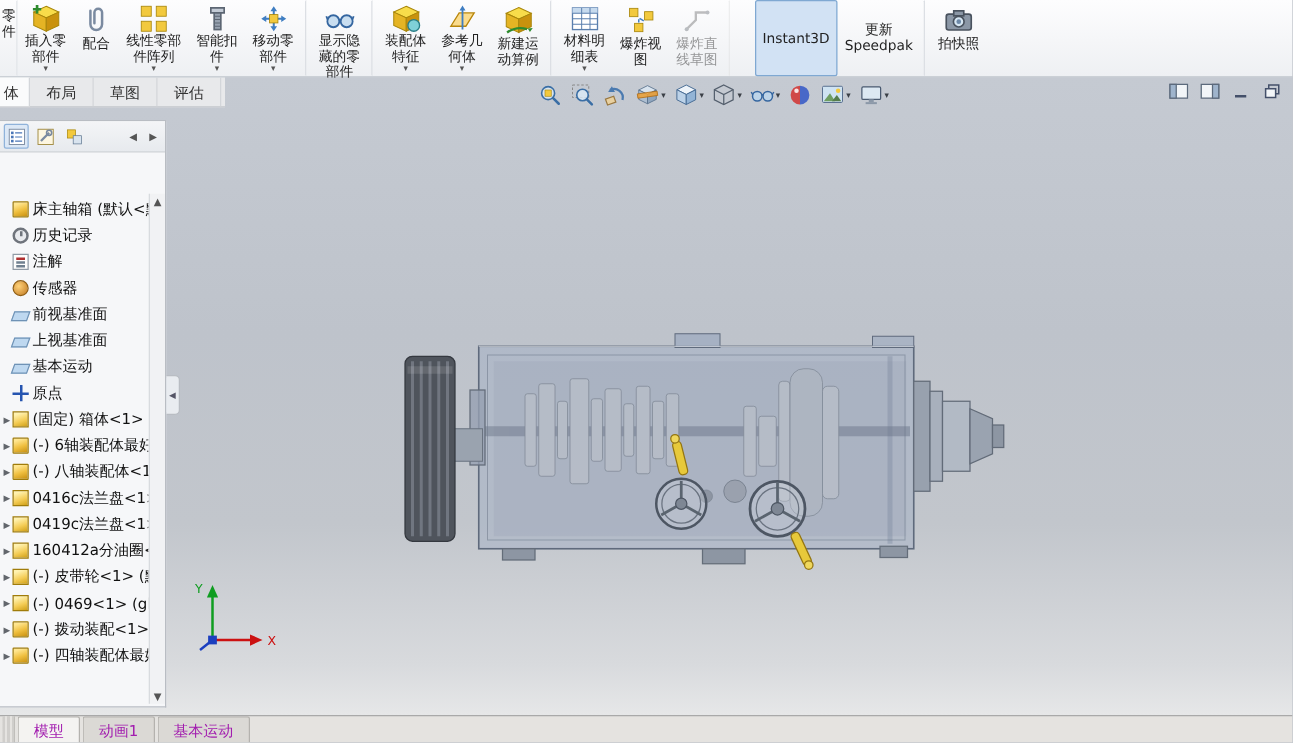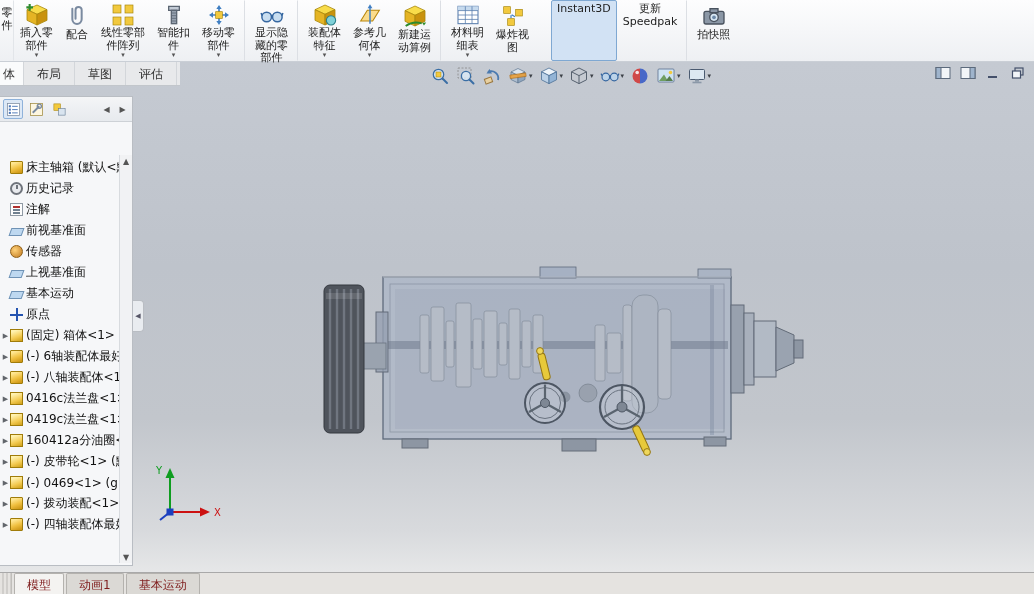--- a/index.html
+++ b/index.html
@@ -17,21 +17,21 @@
   .rbtn{display:flex;flex-direction:column;align-items:center;justify-content:flex-start;
     padding:2px 5px 1px;min-width:36px;font-size:11px;line-height:1.15;color:#222;
     border:1px solid transparent;border-radius:2px;cursor:default}
   .rbtn .ricon{height:26px;display:flex;align-items:center}
   .rbtn .ricon svg{width:24px;height:24px}
   .rlabel{white-space:pre-line;text-align:center}
   .rdd{display:none;font-size:7px;color:#555;line-height:1}
   .rbtn.has-dd .rdd{display:block}
   .rbtn.disabled{opacity:.45;filter:grayscale(.9)}
   .rbtn.active{background:#d2e2f4;border-color:#7fa8d2}
-  .rbtn.no-icon{justify-content:flex-start}
+  .rbtn.no-icon{justify-content:center}
   .rbtn.group-end{border-right:1px solid #dcdfe4;border-radius:0;padding-right:9px;margin-right:4px}
   .rbtn.gap{margin-left:16px}
   .rbtn.clipped{width:14px;min-width:0;overflow:hidden;padding:6px 1px 1px;border-right:1px solid #e2e5e9;border-radius:0}
 
   
   #cmdtabs{position:absolute;top:62px;left:0;height:24px;display:flex;align-items:stretch;
     background:#e8e9eb;border-bottom:1px solid #c2c6cb;padding-right:3px}
   .ctab{padding:4px 13px 16px;font-size:12px;color:#333;border-right:1px solid #d3d6da;white-space:nowrap}
   .ctab.active{background:#fafbfc}
   .ctab.clipped{width:24px;padding:4px 3px 0;overflow:hidden}
@@ -84,21 +84,21 @@
   #panel-collapse{position:absolute;left:133px;top:300px;width:11px;height:32px;background:#e9ecf0;
     border:1px solid #b9bdc3;border-left:none;border-radius:0 4px 4px 0;display:flex;align-items:center;justify-content:center;
     font-size:7px;color:#556}
 
   
   #motionbar{position:absolute;left:0;bottom:0;right:0;height:22px;background:#e5e3e0;border-top:1px solid #a9a9a9;
     display:flex;align-items:flex-end;padding-left:2px}
   .mgrip{width:10px;height:100%;border-right:1px solid #c0beba;
     background:repeating-linear-gradient(90deg,#d0cecb 0 2px,#e5e3e0 2px 4px)}
   #motion-tabs{display:flex;align-items:flex-end;height:100%}
-  .mtab{padding:3px 12px 2px;font-size:12px;color:#7f1d1d;border:1px solid #b4b2ae;border-bottom:none;
+  .mtab{padding:3px 12px 2px;font-size:12px;color:#a21caf;border:1px solid #b4b2ae;border-bottom:none;
     background:#dbd9d5;margin-left:2px;height:21px;border-radius:2px 2px 0 0;white-space:nowrap}
   .mtab.active{background:#f4f3f1}
 
   #model-svg{position:absolute;left:300px;top:245px}
   #triad-svg{position:absolute;left:148px;top:462px}
 </style>
 </head>
 <body>
 
 <svg width="0" height="0" style="position:absolute" aria-hidden="true">
@@ -459,20 +459,30 @@
       <div class="rbtn">
         <span class="ricon">
           <svg viewBox="0 0 18 18">
             <use href="#i-explode"></use>
           </svg>
         </span>
         <span class="rlabel">爆炸视
 图</span>
 
       </div>
+      <div class="rbtn disabled group-end">
+        <span class="ricon">
+          <svg viewBox="0 0 18 18">
+            <use href="#i-sketchline"></use>
+          </svg>
+        </span>
+        <span class="rlabel">爆炸直
+线草图</span>
+
+      </div>
       <div class="rbtn active gap no-icon">
 
         <span class="rlabel">Instant3D</span>
 
       </div>
       <div class="rbtn group-end no-icon">
 
         <span class="rlabel">更新
 Speedpak</span>
 
@@ -618,27 +628,27 @@
         <span class="ti history"></span>
         <span class="tlabel">历史记录</span>
       </div>
       <div class="titem">
         <span class="texp">▶</span>
         <span class="ti annotations"></span>
         <span class="tlabel">注解</span>
       </div>
       <div class="titem">
         <span class="texp">▶</span>
+        <span class="ti sensors"></span>
+        <span class="tlabel">传感器</span>
+      </div>
+      <div class="titem">
+        <span class="texp">▶</span>
         <span class="ti plane"></span>
         <span class="tlabel">前视基准面</span>
-      </div>
-      <div class="titem">
-        <span class="texp">▶</span>
-        <span class="ti sensors"></span>
-        <span class="tlabel">传感器</span>
       </div>
       <div class="titem">
         <span class="texp">▶</span>
         <span class="ti plane"></span>
         <span class="tlabel">上视基准面</span>
       </div>
       <div class="titem">
         <span class="texp">▶</span>
         <span class="ti plane"></span>
         <span class="tlabel">基本运动</span>

